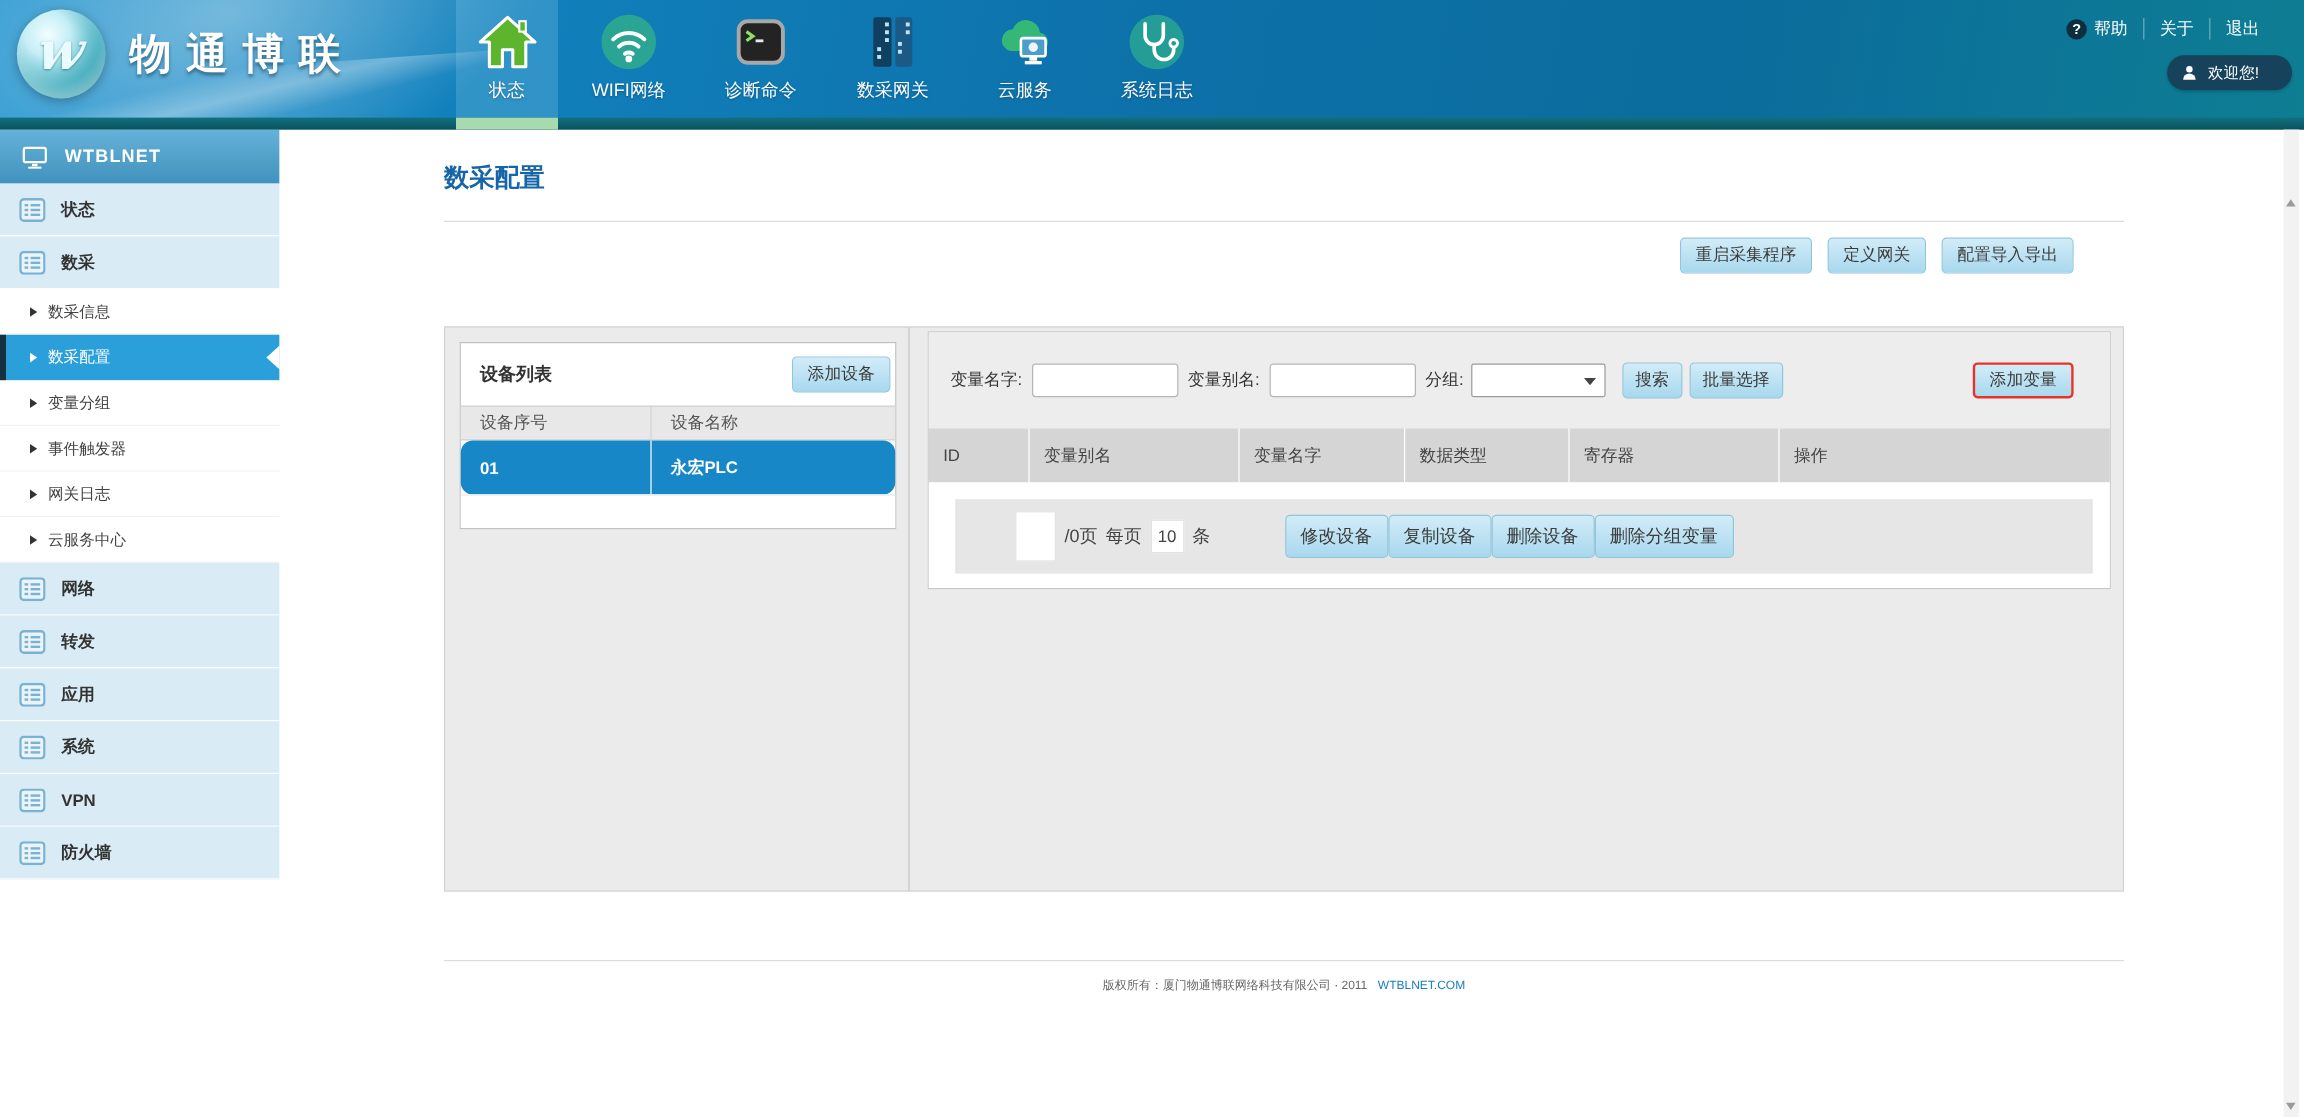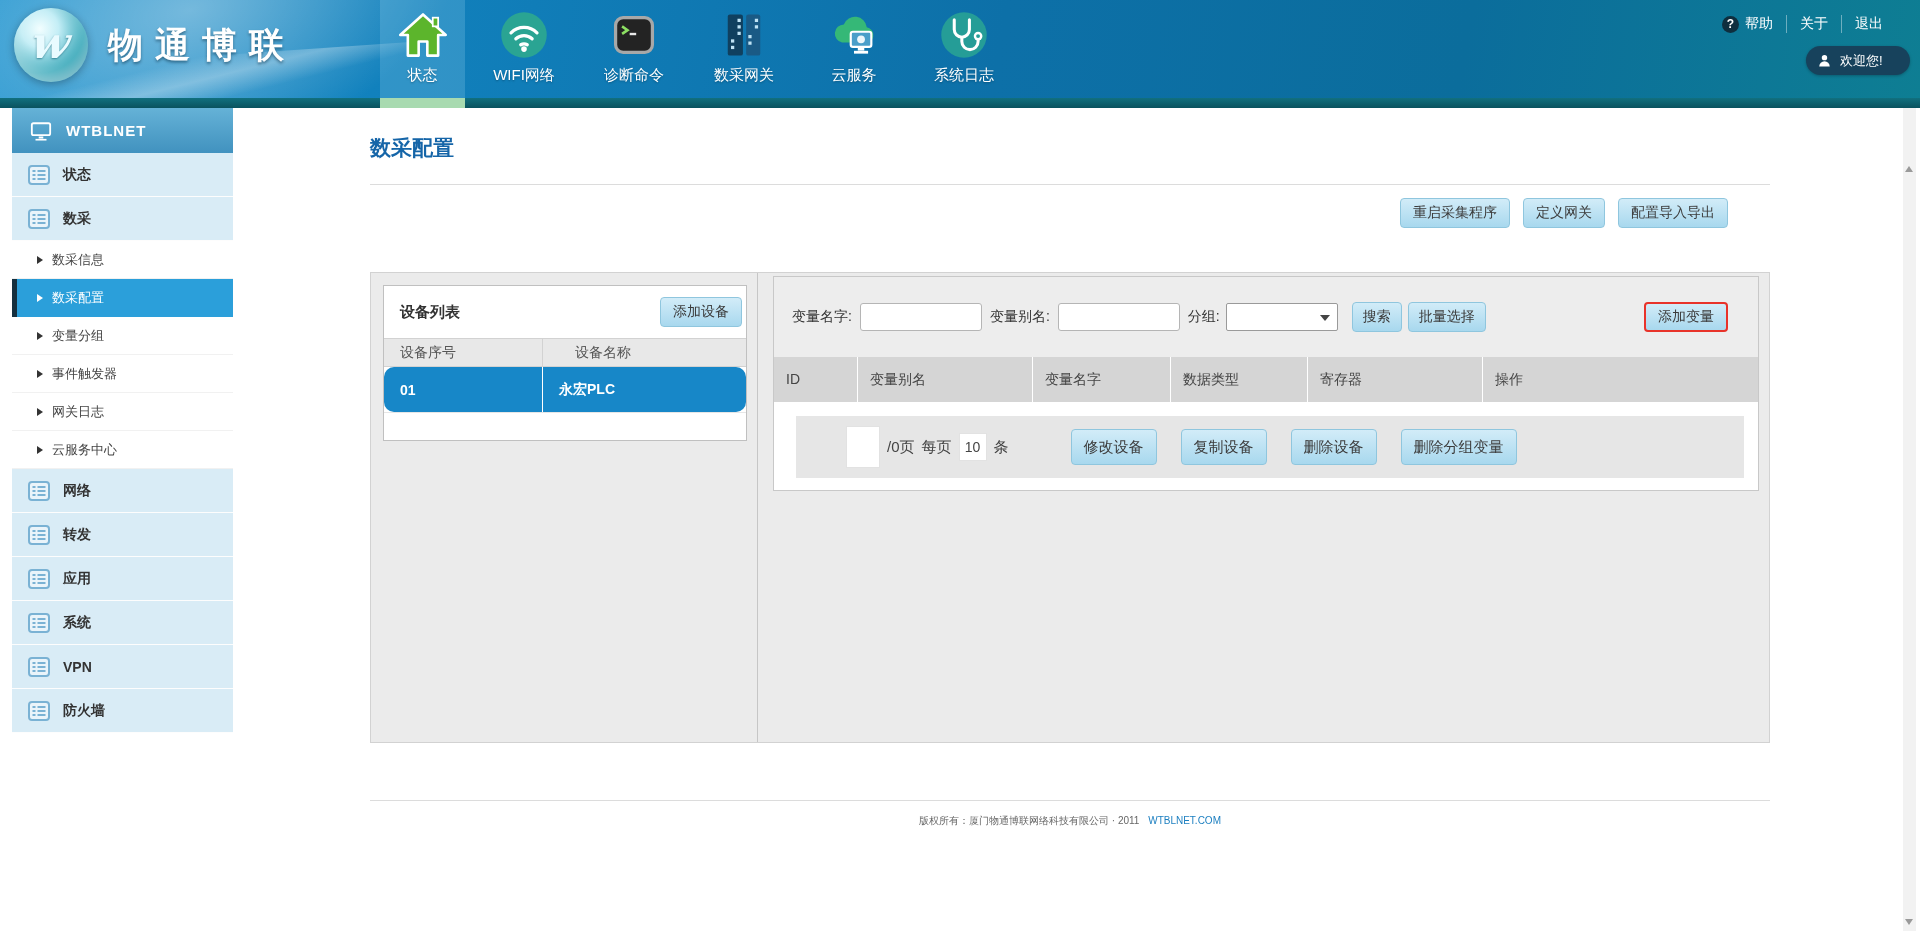--- a/index.html
+++ b/index.html
@@ -35,21 +35,21 @@
   .hlink { display:flex; align-items:center; gap:6px; padding:0 13px; cursor:pointer; border-left:1px solid rgba(255,255,255,.4); }
   .hlink:first-child { border-left:none; }
   .qicon { width:17px; height:17px; border-radius:50%; background:#0e2e3e; color:#fff; font-size:12px; font-weight:bold;
     display:inline-flex; align-items:center; justify-content:center; }
   .welcome { position:absolute; top:46px; right:10px; height:29px; min-width:104px; padding:0 14px 0 11px;
     background:#17425c; border-radius:15px; display:flex; align-items:center; gap:8px;
     color:#fff; font-size:13px; z-index:3; box-shadow:0 1px 3px rgba(0,0,0,.25); }
   .picon { width:15px; height:15px; }
 
   
-  .sidebar { position:absolute; top:108px; left:12px; width:233px; bottom:0; background:#fff; }
+  .sidebar { position:absolute; top:108px; left:0; width:233px; bottom:0; background:#fff; }
   .side-brand { height:45px; background:linear-gradient(#65b2d7,#4192bf); color:#fff; font-weight:bold;
     font-size:15px; letter-spacing:1px; display:flex; align-items:center; gap:13px; padding-left:17px; }
   .bicon { width:24px; height:22px; }
   .side-item { display:flex; align-items:center; cursor:pointer; }
   .side-item.top { height:44px; background:#d9ecf6; border-bottom:1px solid #fdfdfd; gap:13px; padding-left:16px;
     font-size:14px; font-weight:bold; color:#333; }
   .gicon { width:22px; height:20px; }
   .side-item.sub { height:38px; background:#fff; border-bottom:1px solid #f1f1f1; gap:9px; padding-left:25px;
     font-size:13px; color:#444; position:relative; }
   .tri { width:0; height:0; border-left:6px solid #333; border-top:4px solid transparent; border-bottom:4px solid transparent; }
@@ -73,21 +73,21 @@
 
   .panel { margin-top:44px; position:relative; height:471px; background:#ebebeb; border:1px solid #d2d2d2; }
   .panel-left { position:absolute; left:0; top:0; bottom:0; width:387px; border-right:1px solid #c6c6c6; }
 
   .device-card { position:absolute; left:12px; top:12px; width:364px; background:#fff; border:1px solid #c0c0c0; }
   .device-card-header { height:52px; display:flex; align-items:center; justify-content:space-between; padding:0 4px 0 16px; }
   .device-card-title { font-size:15px; font-weight:bold; color:#333; }
   .device-cols { height:29px; background:#e8e8e8; border-top:1px solid #d2d2d2; border-bottom:1px solid #d2d2d2;
     display:flex; align-items:stretch; font-size:14px; color:#555; }
   .device-cols .c1, .device-row .c1 { width:158px; padding-left:16px; display:flex; align-items:center; }
-  .device-cols .c2 { flex:1; padding-left:32px; border-left:1px solid #d2d2d2; display:flex; align-items:center; }
+  .device-cols .c2 { flex:1; padding-left:16px; border-left:1px solid #d2d2d2; display:flex; align-items:center; }
   .device-row { height:45px; background:#1787c8; color:#fff; font-weight:bold; display:flex; align-items:stretch;
     font-size:14px; cursor:pointer;border-radius:10px; }
   .device-row .c2 { flex:1; padding-left:16px; border-left:1px solid #fff; display:flex; align-items:center; }
   .device-empty { height:28px; background:#fff; border-top:1px solid #e6e6e6; }
 
   .var-card { position:absolute; left:402px; top:3px; width:986px; height:215px; background:#fff; border:1px solid #c8c8c8; }
   .filter-band { height:80px; background:#ededed; display:flex; align-items:center; padding:0 30px 0 18px;
     font-size:14px; color:#333; }
   .f-input { width:122px; height:28px; border:1px solid #b5b5b5; border-radius:3px; margin:0 8px; background:#fff;
     font-family:inherit; font-size:13px; padding:0 6px; }
@@ -103,21 +103,21 @@
   .vc0 { width:84px; } .vc1 { width:175px; } .vc2 { width:138px; } .vc3 { width:137px; } .vc4 { width:175px; }
   .vc5 { flex:1; border-right:none !important; }
 
   .var-body { position:relative; height:88px; background:#fff; }
   .pagination-strip { position:absolute; left:22px; right:14px; top:14px; height:62px; background:#e6e6e6;
     display:flex; align-items:center; padding-left:50px; font-size:15px; color:#444; }
   .pg-input { width:34px; height:42px; background:#fff; border:1px solid #e2e2e2; margin-right:7px;
     font-family:inherit; font-size:14px; text-align:center; }
   .pp-input { width:28px; height:28px; background:#fff; border:1px solid #e2e2e2; margin:0 7px; text-align:center;
     font-family:inherit; font-size:14px; color:#444; }
-  .action-btns { margin-left:62px; display:flex; gap:24px; }
+  .action-btns { margin-left:62px; display:flex; gap:0; }
   .action-btns .btn { height:36px; font-size:15px; }
 
   .d2 { margin-top:57px; }
   .footer { margin-top:13px; text-align:center; font-size:10px; color:#666; }
   .footer a { color:#1c7fc0; text-decoration:none; margin-left:6px; cursor:pointer; }
 
   
   .scrollbar { position:absolute; top:108px; right:4px; width:13px; bottom:0; background:#f2f2f2; z-index:5; }
   .sb-arrow { position:absolute; left:2px; width:0; height:0; border-left:4.5px solid transparent;
     border-right:4.5px solid transparent; cursor:pointer; }

